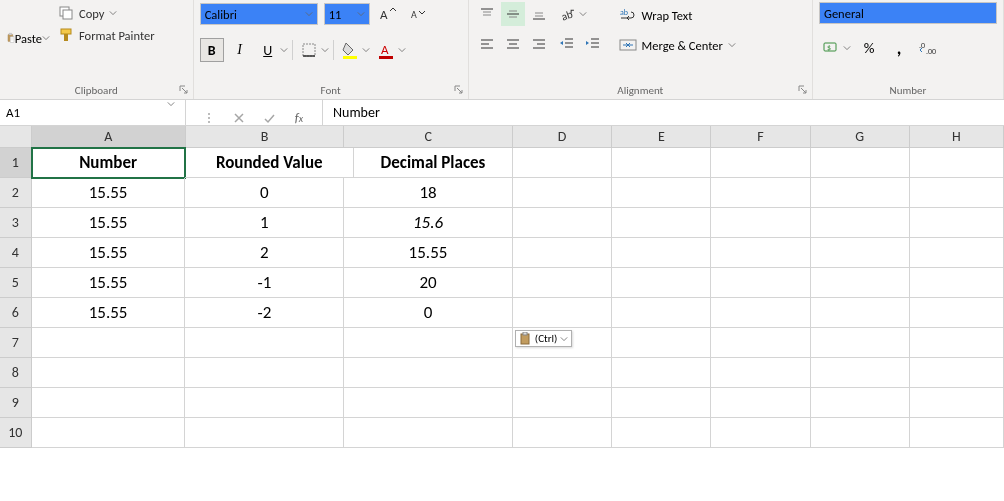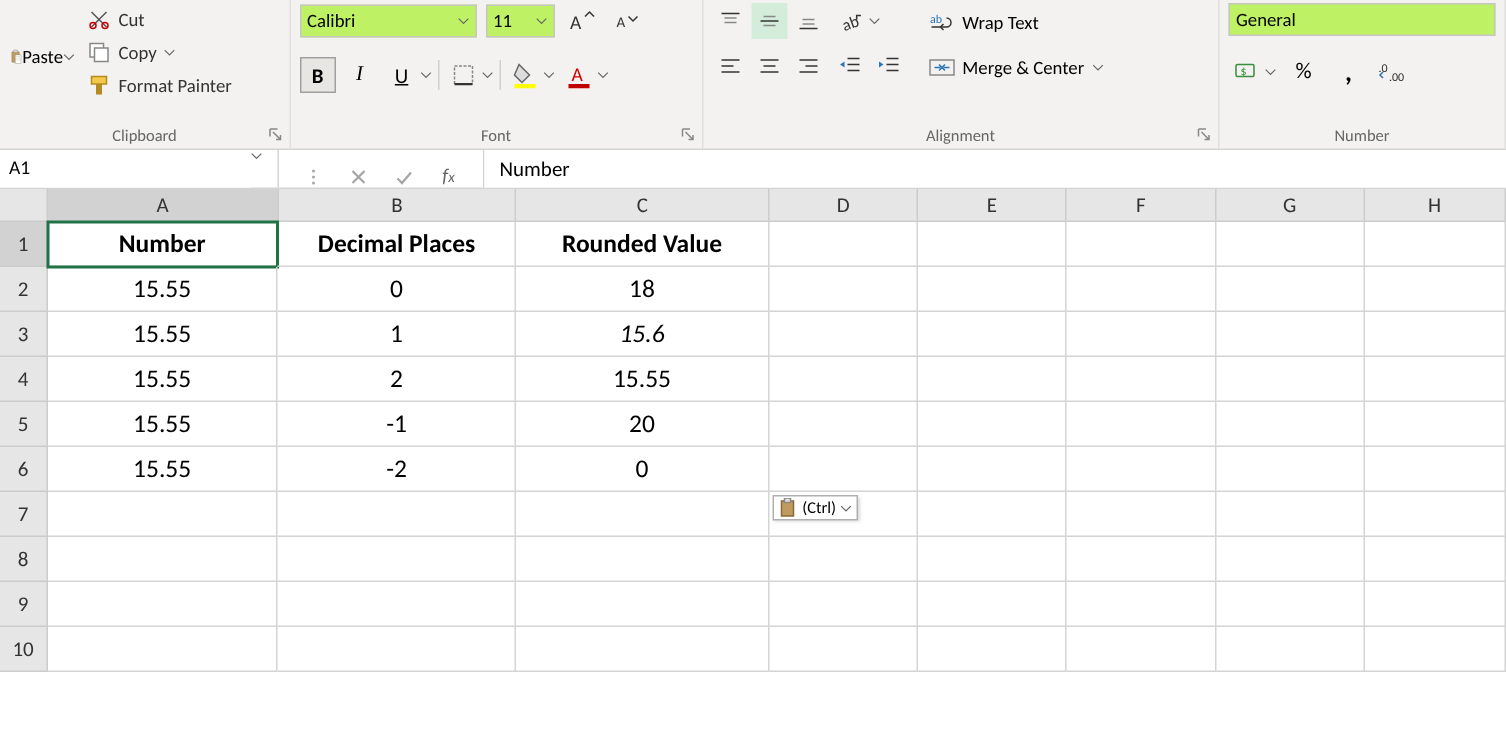--- a/index.html
+++ b/index.html
@@ -13,21 +13,21 @@
 .launcher { width: 12px; height: 12px; position: absolute; right: 3px; bottom: 3px; }
 
 
 .paste-btn { display: flex; flex-direction: row; align-items: center; width: 44px; height: 72px; cursor: pointer; }
 .clip-stack { display: flex; flex-direction: column; gap: 0px; }
 .clip-row { display: flex; align-items: center; gap: 5px; font-size: 12.5px; color: #333; height: 22px; cursor: pointer; padding: 0 4px; }
 
 
 .font-row1 { display: flex; gap: 6px; align-items: center; height: 24px; }
 .font-row2 { display: flex; gap: 4px; align-items: center; height: 28px; margin-top: 6px; }
-.combo { background: #bef264; border: 1px solid #c8c6c4; height: 22px; display: flex; align-items: center; padding: 0 4px; font-size: 12.5px; position: relative; }
+.combo { background: #3b82f6; border: 1px solid #c8c6c4; height: 22px; display: flex; align-items: center; padding: 0 4px; font-size: 12.5px; position: relative; }
 .combo .dd { margin-left: auto; }
 .iconbtn { width: 24px; height: 24px; display: flex; align-items: center; justify-content: center; cursor: pointer; border: 1px solid transparent; }
 .split { display: flex; align-items: center; }
 
 
 .align-col { display: flex; flex-direction: column; gap: 6px; }
 .align-row { display: flex; gap: 2px; }
 
 
 .wm-col { display: flex; flex-direction: column; gap: 4px; }
@@ -80,28 +80,20 @@
           <line x1="17" y1="26" x2="27" y2="26" stroke="#bdbdbd"></line>
         </svg>
         <span style="font-size:12.5px">Paste</span>
         <span class="dd">
             <svg viewBox="0 0 10 10">
               <path d="M1 3l4 4 4-4" stroke="#666" fill="none"></path>
             </svg>
           </span>
       </div>
       <div class="clip-stack">
-        <div class="clip-row">
-          <svg width="16" height="16" viewBox="0 0 16 16">
-              <path d="M3 3l10 10M13 3L3 13" stroke="#555"></path>
-              <circle cx="4" cy="12" r="2" fill="none" stroke="#c00"></circle>
-              <circle cx="12" cy="12" r="2" fill="none" stroke="#c00"></circle>
-            </svg>
-          <span>Cut</span>
-        </div>
         <div class="clip-row">
           <svg width="16" height="16" viewBox="0 0 16 16">
               <rect x="2" y="2" width="9" height="9" fill="#fff" stroke="#888"></rect>
               <rect x="5" y="5" width="9" height="9" fill="#fff" stroke="#888"></rect>
             </svg>
           <span>Copy</span>
           <span class="dd">
               <svg viewBox="0 0 10 10">
                 <path d="M1 3l4 4 4-4" stroke="#666" fill="none"></path>
               </svg>
@@ -429,22 +421,22 @@
       <div class="col-h" style="width: 100px;">D</div>
       <div class="col-h" style="width: 100px;">E</div>
       <div class="col-h" style="width: 100px;">F</div>
       <div class="col-h" style="width: 100px;">G</div>
       <div class="col-h" style="width: 95px;">H</div>
     </div>
   <div class="rows" id="rows">
       <div class="row">
         <div class="row-h sel">1</div>
         <div class="cell hdr selcell" style="width: 155px;">Number</div>
+        <div class="cell hdr" style="width: 170px;">Rounded Value</div>
         <div class="cell hdr" style="width: 160px;">Decimal Places</div>
-        <div class="cell hdr" style="width: 170px;">Rounded Value</div>
         <div class="cell" style="width: 100px;"></div>
         <div class="cell" style="width: 100px;"></div>
         <div class="cell" style="width: 100px;"></div>
         <div class="cell" style="width: 100px;"></div>
         <div class="cell" style="width: 95px;"></div>
       </div>
       <div class="row">
         <div class="row-h">2</div>
         <div class="cell" style="width: 155px;">15.55</div>
         <div class="cell" style="width: 160px;">0</div>

